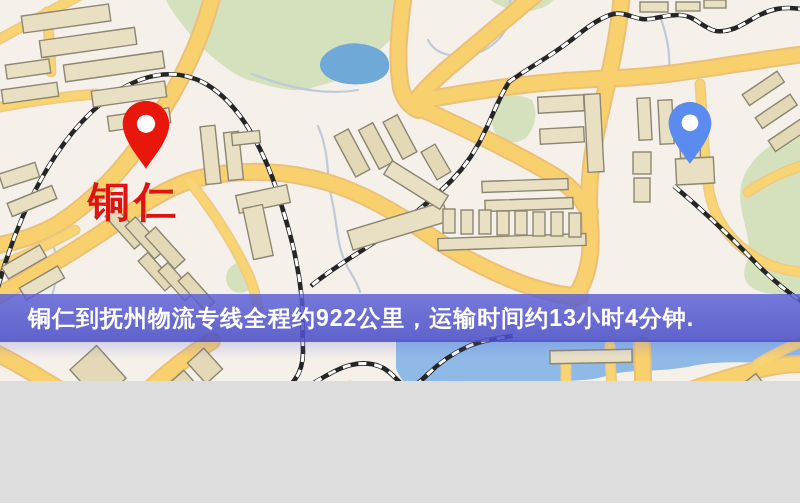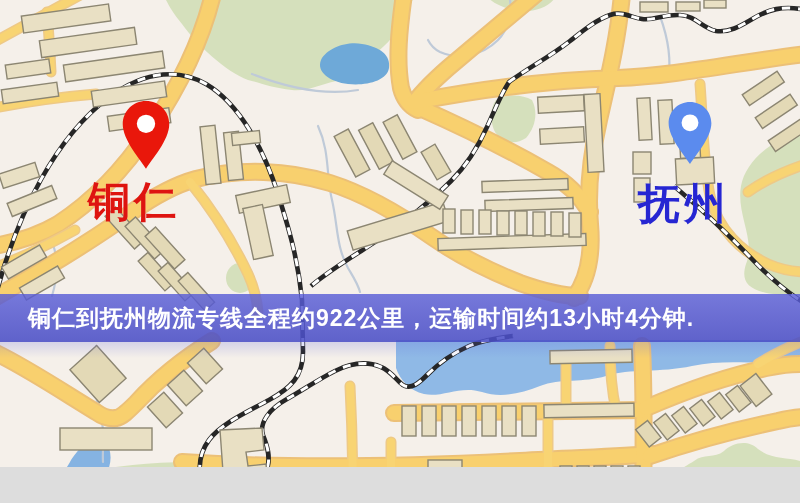--- a/index.html
+++ b/index.html
@@ -1,16 +1,16 @@
 <!DOCTYPE html>
 <html><head>
 <meta charset="utf-8">
 <style>
   html,body{margin:0;padding:0;background:#ddd;}
-  #stage{position:relative;width:800px;height:467px;overflow:hidden;
+  #stage{position:relative;width:800px;height:381px;overflow:hidden;
          font-family:"Liberation Sans","DejaVu Sans",sans-serif;background:#f5f0ea;}
   #map-svg{position:absolute;left:0;top:0;width:800px;height:503px;display:block;}
   .noF path{fill:none;}
   .bld{fill:#e9e0c4;stroke:#8c8672;stroke-width:1.4;}
   .bld2{fill:#e3d9b6;stroke:#8c8672;stroke-width:1.4;}
   .park{fill:#d5e0bc;}
   .stream{fill:none;stroke:#bfcad8;stroke-width:2.2;stroke-linecap:round;}
   .marker{position:absolute;}
   .city-label{position:absolute;font-weight:700;letter-spacing:4px;line-height:1;
               text-shadow:0 0 1px rgba(255,255,255,.4);white-space:nowrap;}
@@ -205,20 +205,19 @@
   </div>
 
   <div class="marker" style="left:664px;top:100px;width:52px;height:68px;">
     <svg viewBox="0 0 50 70" width="52" height="68">
       <path d="M25 2 C12.5 2 3 11.7 3 24 C3 39 20 58 25 66 C30 58 47 39 47 24 C47 11.7 37.5 2 25 2 Z" fill="#5b8bee"></path>
       <circle cx="25" cy="23.5" r="8.7" fill="#ffffff"></circle>
     </svg>
   </div>
 
   <div id="tongren-label" class="city-label">铜仁</div>
-  <div id="fuzhou-label" class="city-label">抚州</div>
 
   <div id="banner">
     <span>铜仁到抚州物流专线全程约922公里，运输时间约13小时4分钟.</span>
   </div>
   <div id="banner-shadow"></div>
 
 </div>
 
 </body></html>

